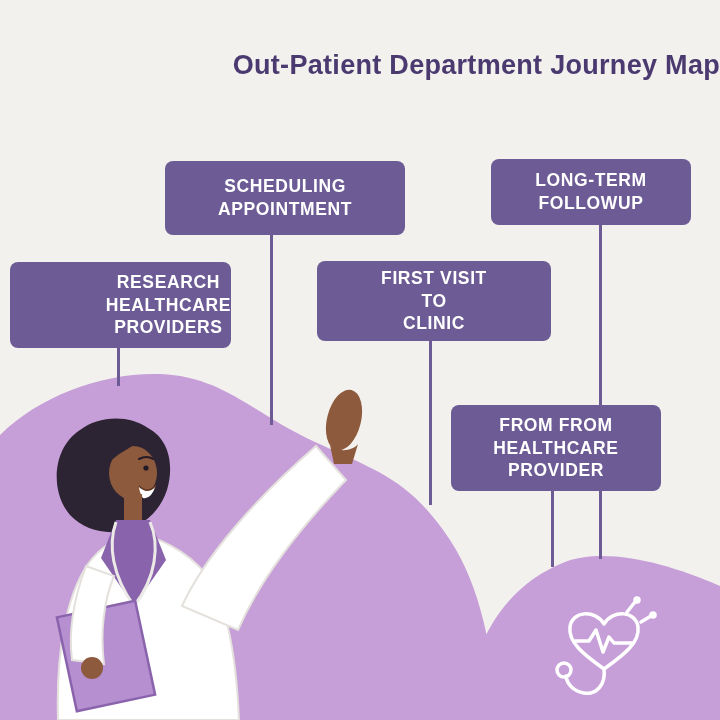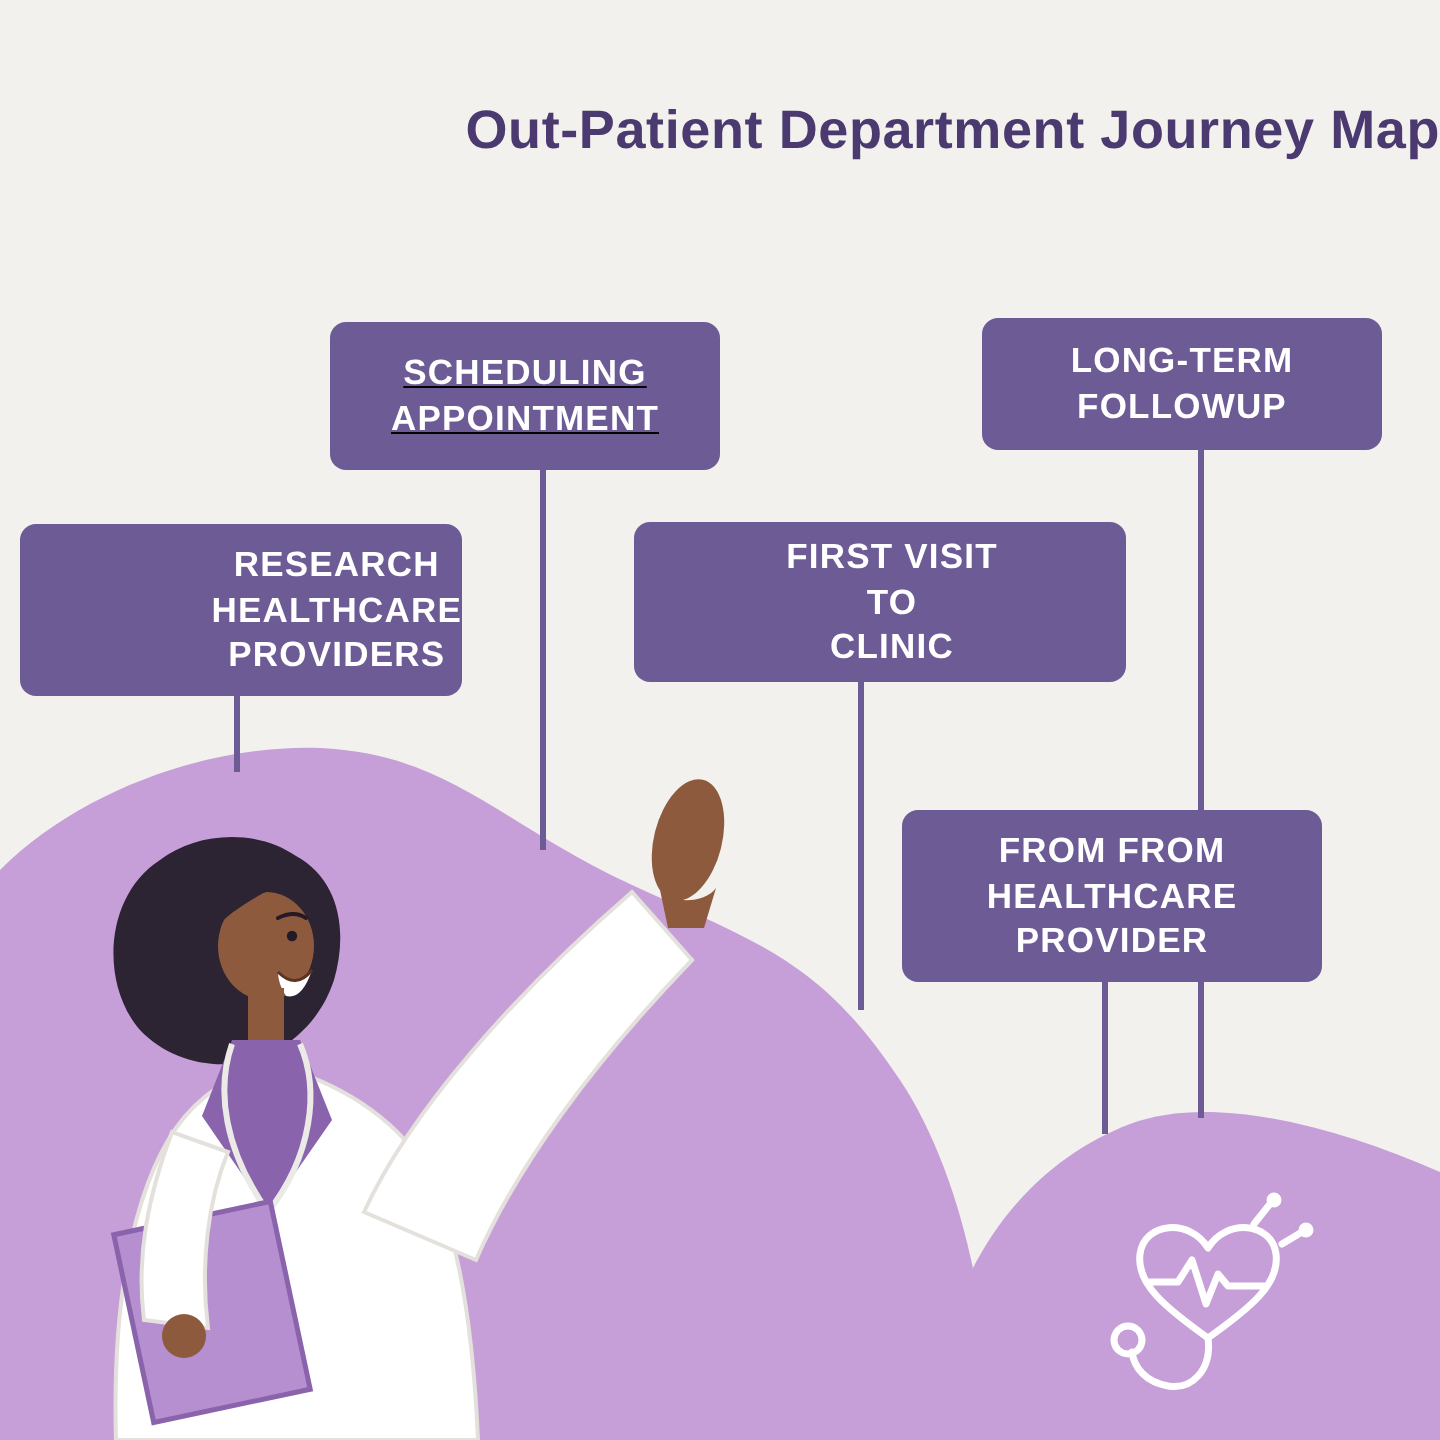--- a/index.html
+++ b/index.html
@@ -39,24 +39,24 @@
   .step-label{
     color:var(--box-text,#ffffff);
     font-weight:bold;
     font-size:17.5px;
     line-height:1.3;
     letter-spacing:.6px;
     text-align:center;
     white-space:pre-line;
   }
   
-  #box-scheduling{left:165px;top:161px;width:195px;height:74px;text-decoration:underline;}
+  #box-scheduling{left:165px;top:161px;width:240px;height:74px;}
   #box-longterm  {left:491px;top:159px;width:200px;height:66px;}
   #box-research  {left:10px; top:262px;width:221px;height:86px;justify-content:flex-end;}
-  #box-firstvisit{left:317px;top:261px;width:234px;height:80px;padding-left:12px;}
+  #box-firstvisit{left:317px;top:261px;width:234px;height:80px;}
   #box-care      {left:451px;top:405px;width:210px;height:86px;}
 
   #line-scheduling{left:270px;top:235px;height:190px;}
   #line-longterm  {left:599px;top:225px;height:334px;}
   #line-research  {left:117px;top:346px;height:40px;}
   #line-firstvisit{left:429px;top:341px;height:164px;}
   #line-care      {left:551px;top:491px;height:76px;}
 </style>
 </head>
 <body>

